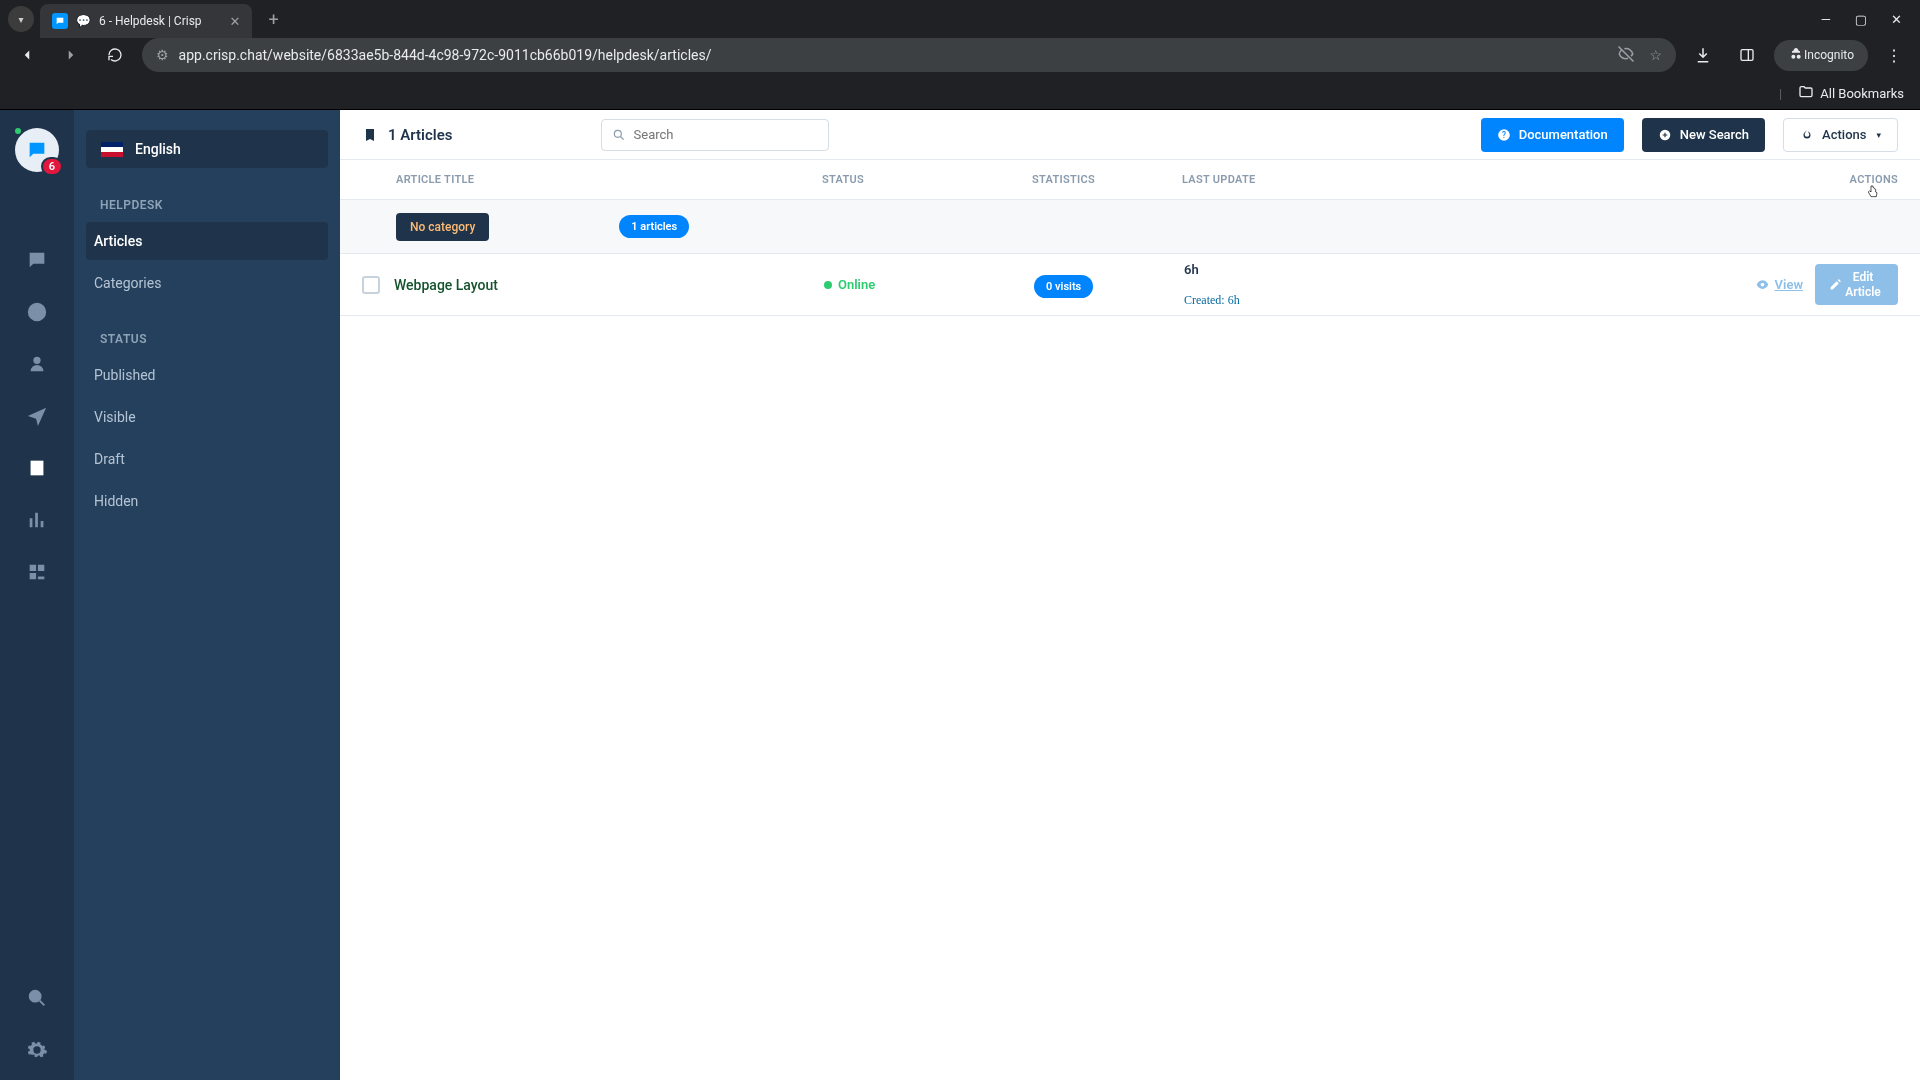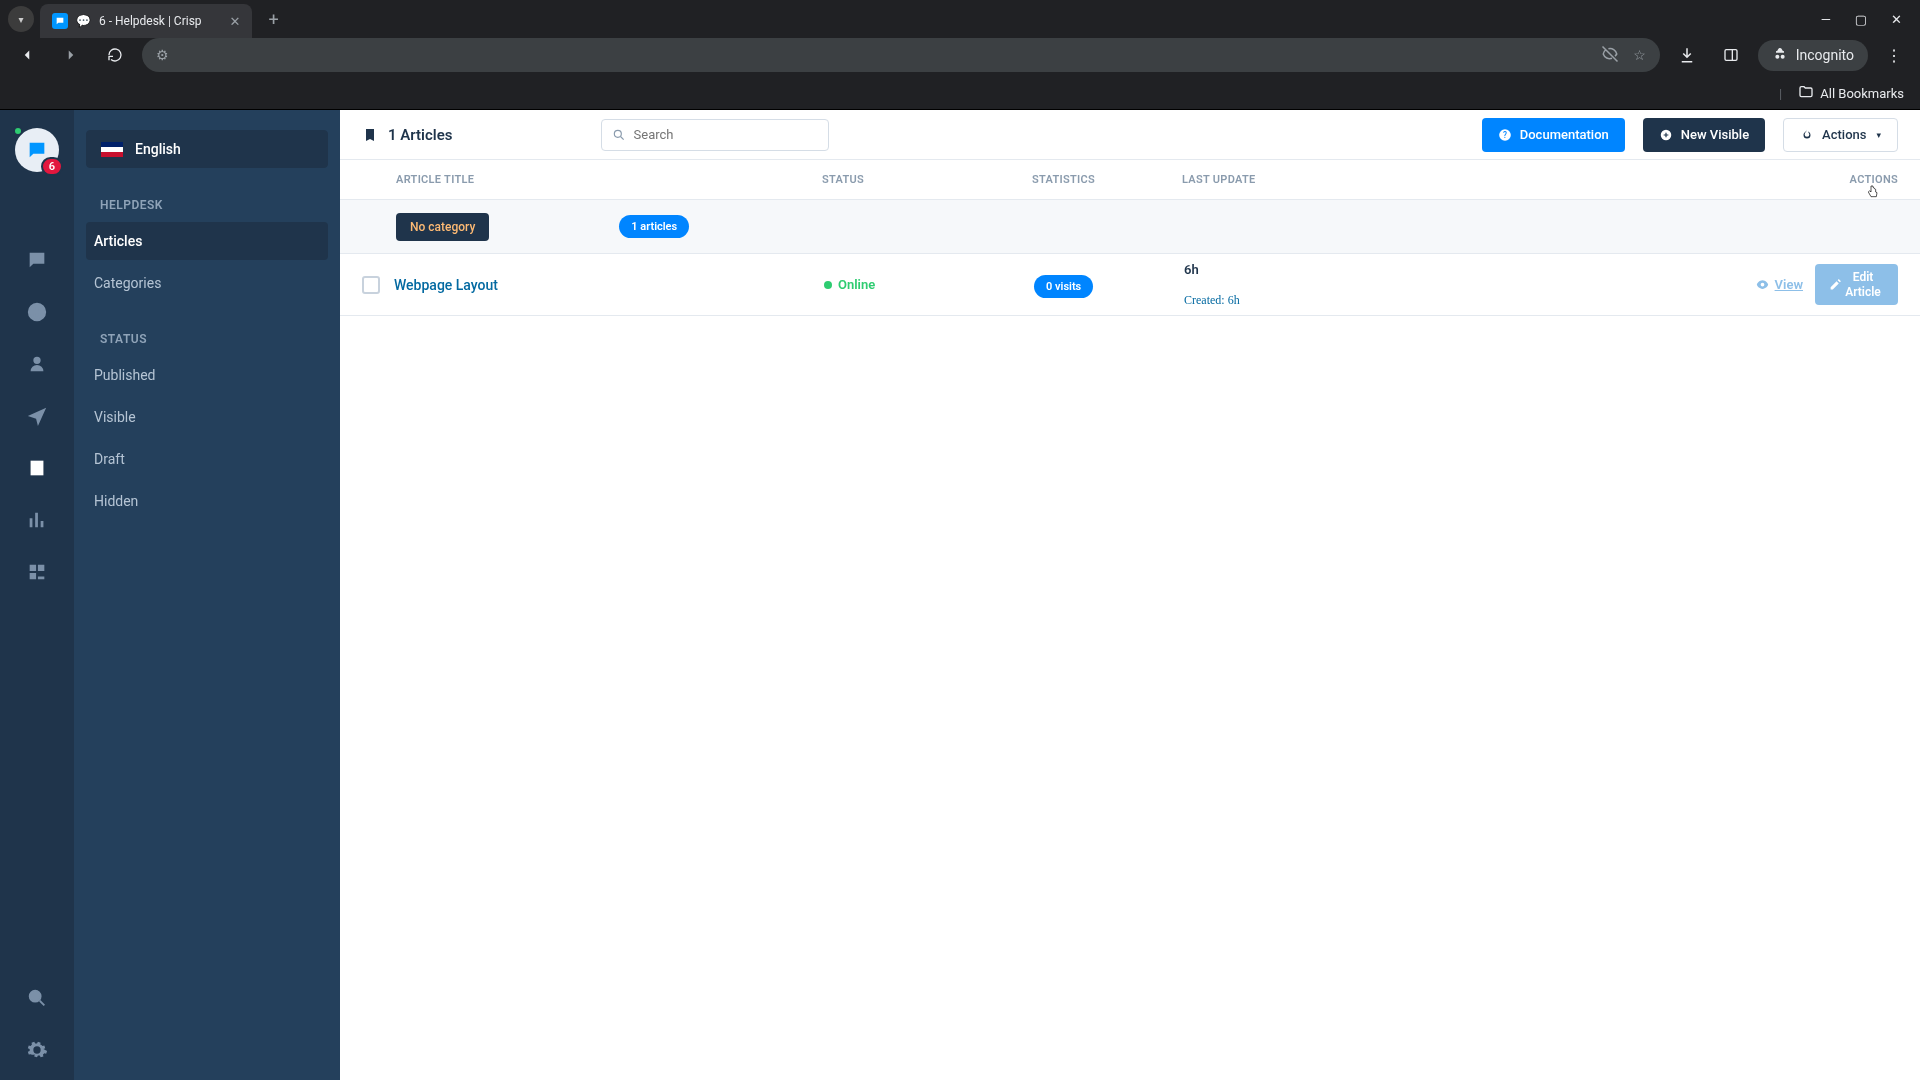--- a/index.html
+++ b/index.html
@@ -16,21 +16,21 @@
 .new-tab { color:#9aa0a6; font-size:18px; padding:0 10px; cursor:pointer;}
 .window-controls { margin-left:auto; display:flex; gap:24px; color:#e8eaed; padding-right:10px; }
 .window-controls span { cursor:pointer; font-size:13px; display:flex; align-items:center;}
 
 .addr-bar { height: 40px; display:flex; align-items:center; padding: 0 10px 6px 10px; gap:10px; }
 .nav-btn { width:34px; height:34px; display:flex; align-items:center; justify-content:center; color:#9aa0a6; border-radius:50%; cursor:pointer;}
 .nav-btn.enabled { color:#e8eaed; }
 .url-box { flex:1; height:34px; background:#3c4043; border-radius:17px; display:flex; align-items:center; padding:0 14px; gap:10px; color:#e8eaed; font-size:14px;}
 .url-box .site-settings { color:#9aa0a6; font-size:14px; }
 .url-end { margin-left:auto; display:flex; gap:14px; color:#9aa0a6; align-items:center;}
-.incognito-badge { background:#3c4043; border-radius:16px; padding:6px 14px; display:flex; align-items:center; gap:8px; color:#e8eaed; font-size:14px;}
+.incognito-badge { background:#3c4043; border-radius:16px; padding:6px 14px; display:flex; align-items:center; color:#e8eaed; font-size:12px;}
 .chrome-menu { color:#e8eaed; padding:0 8px; cursor:pointer; font-size:16px;}
 
 .bookmarks-bar { height:32px; display:flex; align-items:center; justify-content:flex-end; padding:0 16px; color:#e8eaed; font-size:13px; border-bottom:1px solid #000; gap:6px;}
 .bookmarks-bar .divider { color:#5f6368; margin-right:10px;}
 
 
 .app { display:flex; position:absolute; top:110px; left:0; right:0; bottom:0; background:#fff;}
 .rail { width:74px; background:#1f344b; display:flex; flex-direction:column; align-items:center; padding:18px 0; gap:28px;}
 .rail .logo-wrap { position:relative; }
 .rail .logo { width:44px; height:44px; border-radius:50%; background:#e8eef5; display:flex; align-items:center; justify-content:center;}
@@ -70,21 +70,21 @@
 .col-stats { width:150px;}
 .col-update { width:290px;}
 .col-actions { flex:1; text-align:right;}
 
 .category-row { height:54px; background:#f6f8fa; border-bottom:1px solid #e4e9ef; display:flex; align-items:center; padding:0 22px 0 56px; gap:130px;}
 .pill-dark { background:#1f344b; color:#fdba74; font-size:12px; font-weight:500; padding:7px 14px; border-radius:4px;}
 .pill-blue { background:#0085ff; color:#fff; font-size:11px; font-weight:600; padding:5px 12px; border-radius:12px;}
 
 .article-row { height:62px; border-bottom:1px solid #e4e9ef; display:flex; align-items:center; padding:0 22px 0 22px;}
 .checkbox { width:18px; height:18px; border:2px solid #c8d2dd; border-radius:3px; margin-right:14px; cursor:pointer;}
-.article-title-cell { width:430px; font-size:14px; color:#0369a1; font-weight:500;}
+.article-title-cell { width:430px; font-size:14px; color:#14532d; font-weight:500;}
 .status-cell { width:210px; display:flex; align-items:center; gap:6px; color:#2ecc71; font-weight:600; font-size:13px;}
 .status-cell .dot { width:8px; height:8px; border-radius:50%; background:#2ecc71;}
 .stats-cell { width:150px;}
 .stats-cell .visit-pill { background:#0085ff; color:#fff; font-size:11px; font-weight:600; padding:5px 12px; border-radius:12px;}
 .update-cell { width:290px; font-size:12px; color:#1f344b;}
 .update-cell .age { font-weight:600; font-size:13px;}
 .update-cell .created { color:#0369a1; margin-top:16px;font-family:Liberation Serif, serif;}
 .actions-cell { flex:1; display:flex; justify-content:flex-end; gap:12px; align-items:center;}
 .view-link { color:#8dbfe8; font-size:13px; font-weight:600; text-decoration:underline; display:flex; align-items:center; gap:5px; cursor:pointer;}
 .view-link svg { width:15px; height:15px; fill:#8dbfe8;}
@@ -131,20 +131,21 @@
         </svg>
     </div>
     <div class="nav-btn enabled">
       <svg width="16" height="16" viewBox="0 0 24 24" fill="none" stroke="currentColor" stroke-width="2">
           <path d="M3 12a9 9 0 1 1 3 6.7"></path>
           <path d="M3 20v-6h6"></path>
         </svg>
     </div>
     <div class="url-box">
       <span class="site-settings">⚙</span>
+      <span>app.crisp.chat/website/6833ae5b-844d-4c98-972c-9011cb66b019/helpdesk/articles/</span>
       <div class="url-end">
         <span>
           <svg width="18" height="18" viewBox="0 0 24 24" fill="none" stroke="currentColor" stroke-width="2">
               <path d="M2 2l20 20M9.9 5A9 9 0 0 1 21 12c-.6 1-1.4 2-2.3 2.8M6.3 6.3A9 9 0 0 0 3 12a9 9 0 0 0 11.7 5.7"></path>
             </svg>
         </span>
         <span>☆</span>
       </div>
     </div>
     <div class="nav-btn enabled">
@@ -277,21 +278,21 @@
             <circle cx="12" cy="12" r="10"></circle>
             <text x="12" y="17" text-anchor="middle" font-size="14" fill="#0085ff">?</text>
           </svg>
         <span>Documentation</span>
       </button>
       <button class="btn btn-dark">
         <svg viewBox="0 0 24 24">
             <circle cx="12" cy="12" r="9" fill="#fff"></circle>
             <path d="M12 8v8M8 12h8" stroke="#1f344b" stroke-width="2"></path>
           </svg>
-        <span>New Visible</span>
+        <span>New Search</span>
       </button>
       <button class="btn btn-outline">
         <svg viewBox="0 0 24 24">
             <path d="M12 2c0 4-4 5-4 9a4 4 0 0 0 8 0c0-2-2-3-2-5 2 1 4 3 4 6a6 6 0 0 1-12 0c0-5 6-6 6-10z"></path>
           </svg>
         <span>Actions</span>
         <span class="caret">▾</span>
       </button>
     </div>
 

